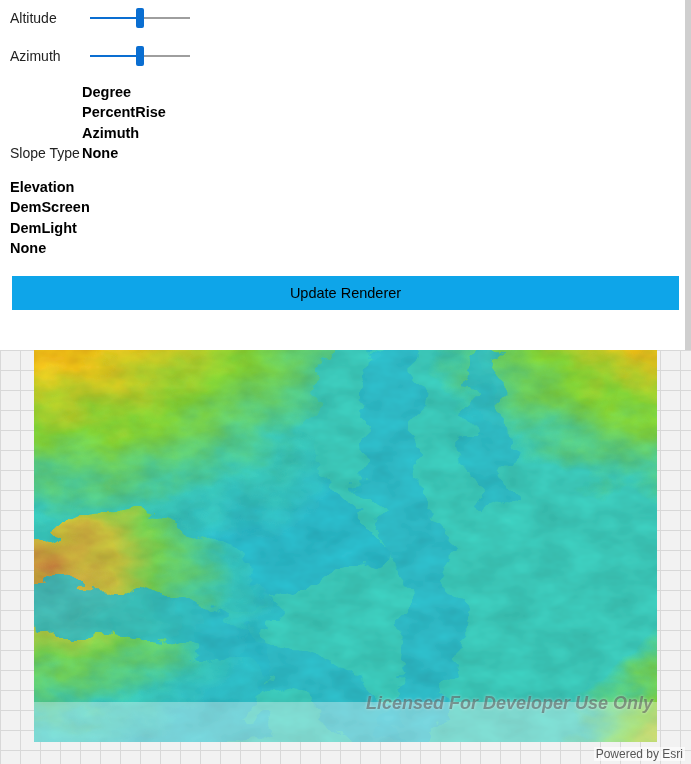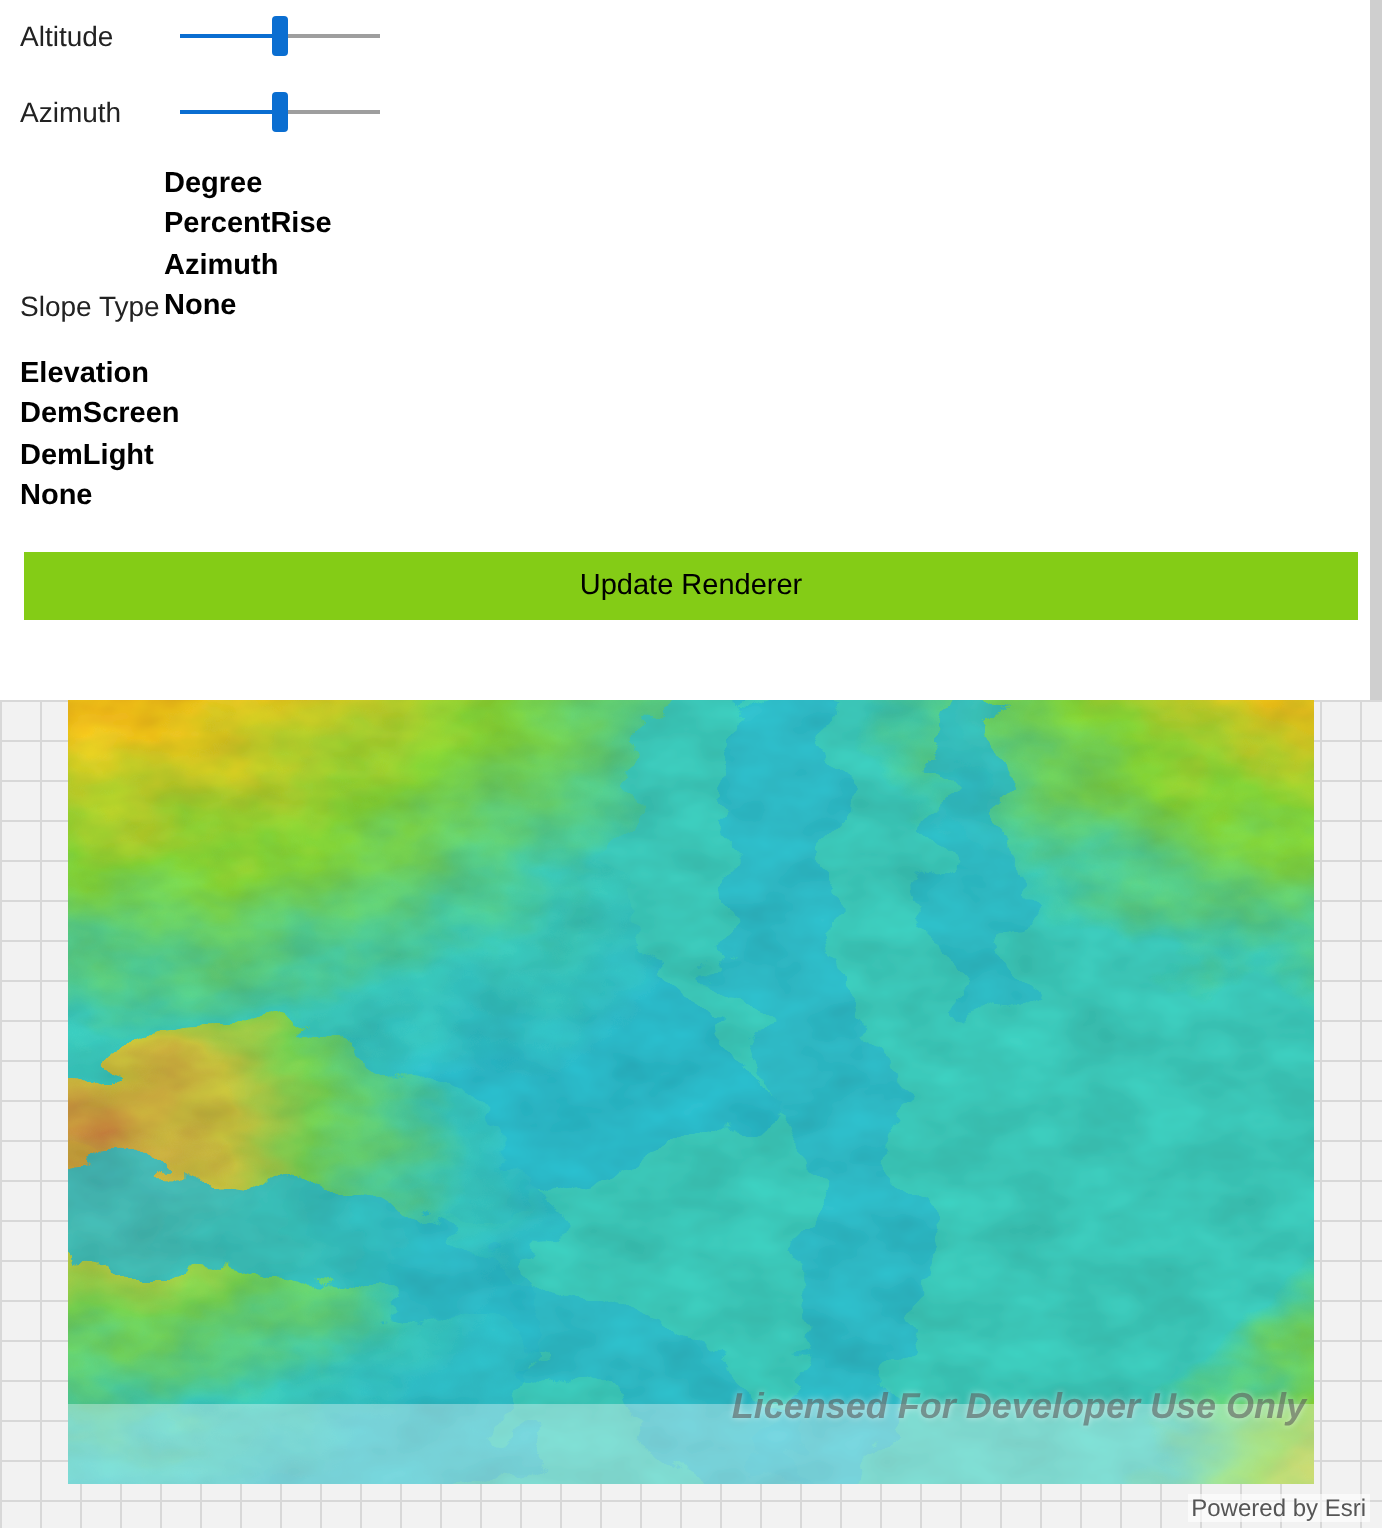--- a/index.html
+++ b/index.html
@@ -68,21 +68,21 @@
     top: 2px;
     width: 8px; height: 20px;
     background: #0a6ed1;
     border-radius: 2px;
     transform: translateX(-50%);
   }
   .update-btn {
     display: block;
     width: calc(100% - 4px);
     margin: 18px 2px 0 2px;
-    background: #84cc16;
+    background: #0ea5e9;
     border: none;
     padding: 9px 0;
     font-size: 14.5px;
     text-align: center;
     cursor: pointer;
   }
   .map-area {
     position: absolute;
     left: 0; right: 0;
     top: 350px;

